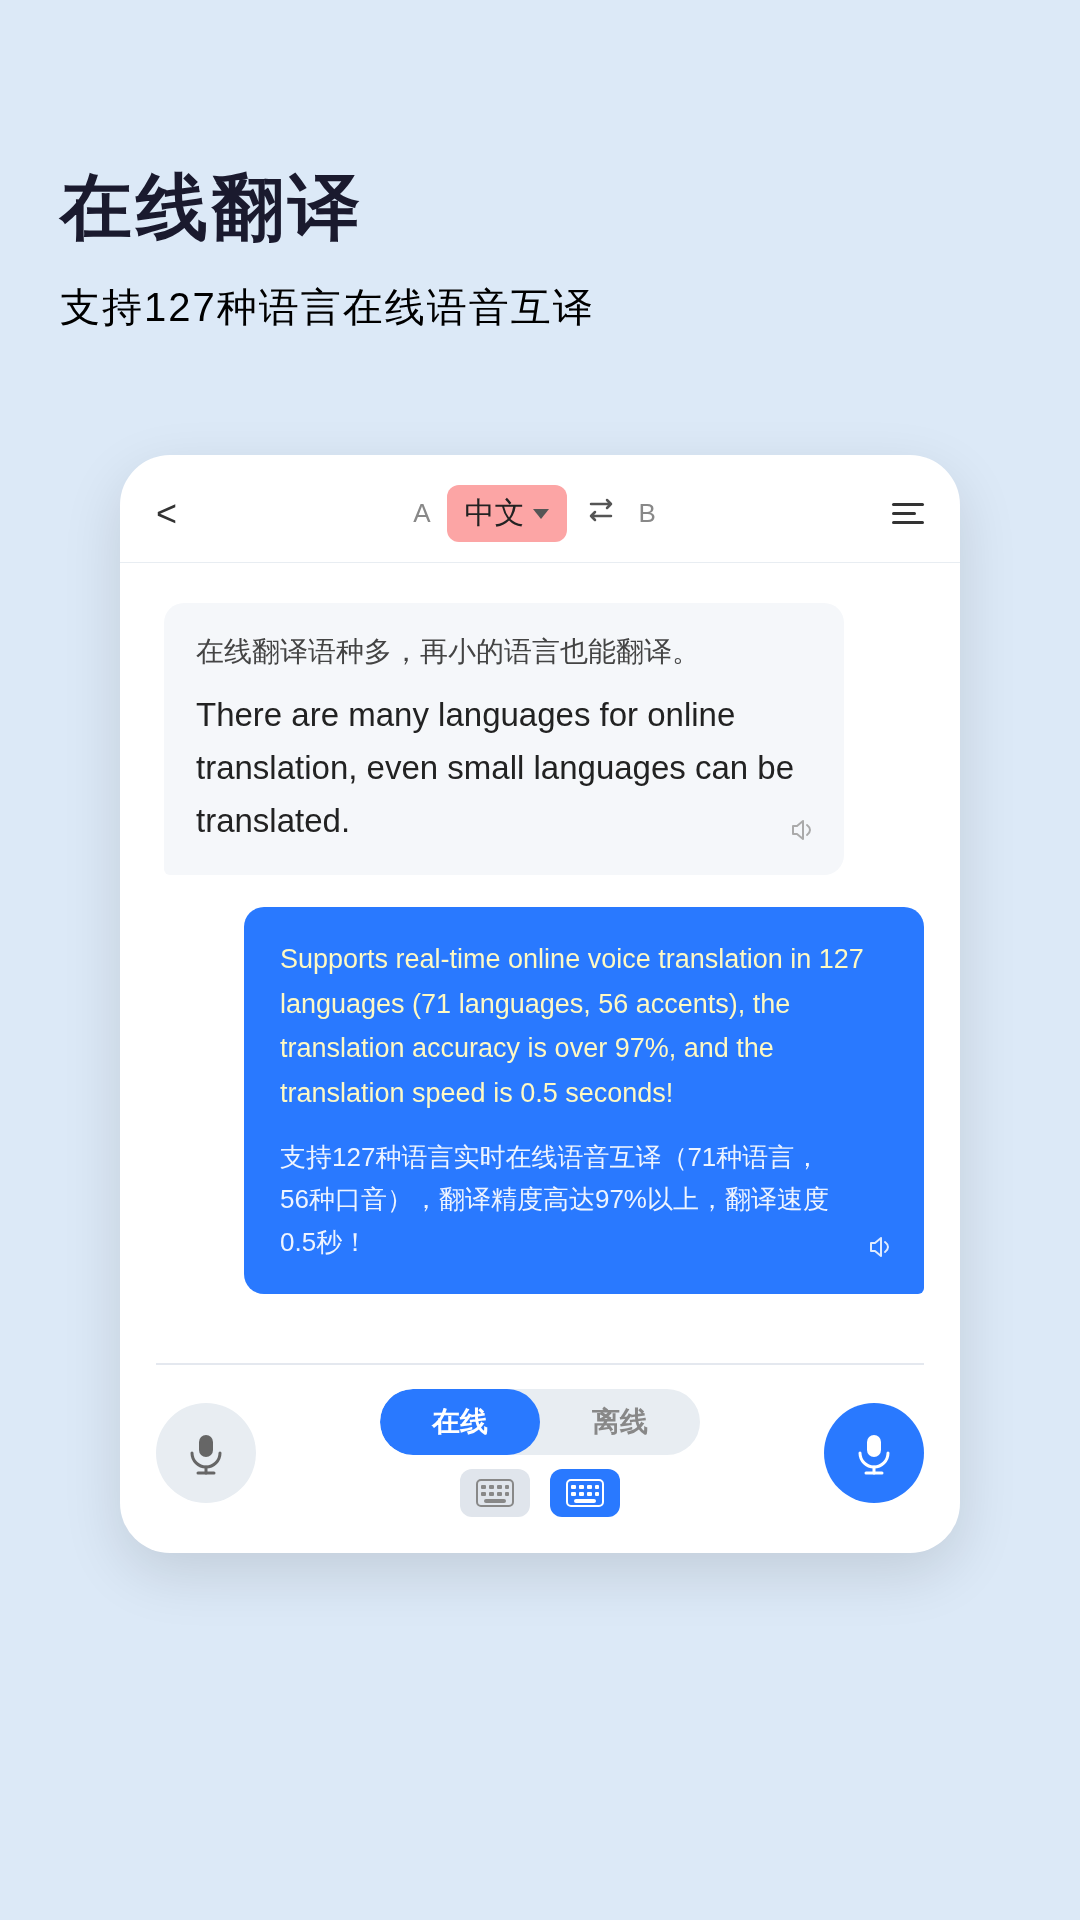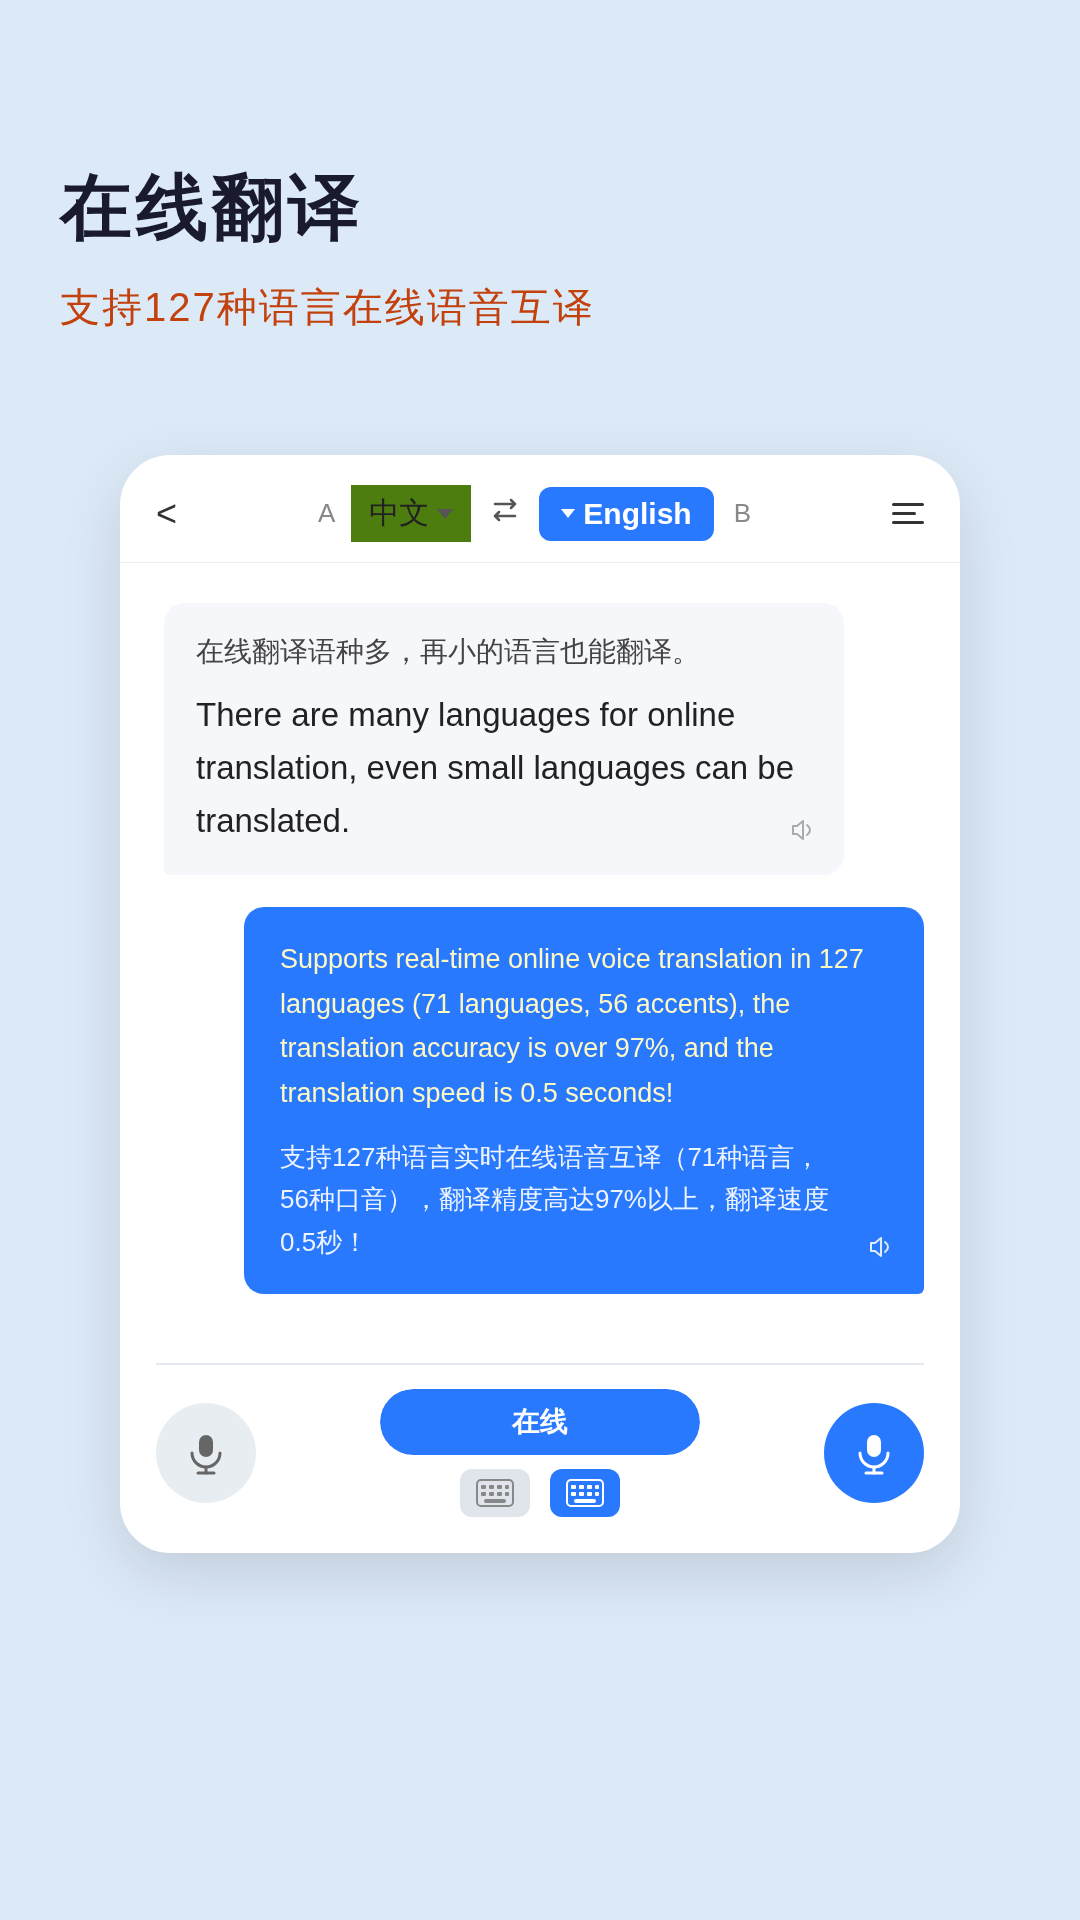--- a/index.html
+++ b/index.html
@@ -23,21 +23,21 @@
     }
     .header-title {
       font-size: 72px;
       font-weight: 800;
       color: #1a1a2e;
       margin-bottom: 24px;
       letter-spacing: 4px;
     }
     .header-subtitle {
       font-size: 40px;
-      color: #c2410c;
+      color: #000000;
       font-weight: 400;
       letter-spacing: 2px;
     }
 
     
     .phone-card {
       width: 840px;
       background: #ffffff;
       border-radius: 50px;
       overflow: hidden;
@@ -71,23 +71,23 @@
       color: #888;
       font-weight: 500;
     }
     .lang-chinese {
       display: flex;
       align-items: center;
       gap: 8px;
       font-size: 30px;
       color: #222;
       font-weight: 500;
-      background: #4d7c0f;
+      background: #fca5a5;
       padding: 8px 18px;
-      border-radius: 0;
+      border-radius: 12px;
     }
     .chevron-down {
       width: 0;
       height: 0;
       border-left: 8px solid transparent;
       border-right: 8px solid transparent;
       border-top: 10px solid #555;
       display: inline-block;
     }
     .swap-icon {
@@ -321,24 +321,20 @@
       <span class="lang-a-label">A</span>
       <div class="lang-chinese">
         <span>中文</span>
         <span class="chevron-down"></span>
       </div>
       <div class="swap-icon">
         <svg width="36" height="36" viewBox="0 0 36 36" fill="none">
           <path d="M8 12h20M24 8l4 4-4 4" stroke="#555" stroke-width="2.5" stroke-linecap="round" stroke-linejoin="round"></path>
           <path d="M28 24H8M12 20l-4 4 4 4" stroke="#555" stroke-width="2.5" stroke-linecap="round" stroke-linejoin="round"></path>
         </svg>
-      </div>
-      <div class="lang-english">
-        <span class="chevron-down-white"></span>
-        <span>English</span>
       </div>
       <span class="lang-b-label">B</span>
     </div>
 
     <div class="menu-icon">
       <span></span>
       <span></span>
       <span></span>
     </div>
   </div>
@@ -378,20 +374,21 @@
         <rect x="15" y="4" width="14" height="22" rx="7" fill="#666"></rect>
         <path d="M8 22c0 7.7 6.3 14 14 14s14-6.3 14-14" stroke="#666" stroke-width="3" stroke-linecap="round"></path>
         <line x1="22" y1="36" x2="22" y2="42" stroke="#666" stroke-width="3" stroke-linecap="round"></line>
         <line x1="14" y1="42" x2="30" y2="42" stroke="#666" stroke-width="3" stroke-linecap="round"></line>
       </svg>
     </div>
 
     <div class="mode-toggle">
       <div class="online-offline">
         <div class="mode-btn active">在线</div>
+        <div class="mode-btn inactive">离线</div>
       </div>
       <div class="keyboard-row">
         <div class="kb-gray">
           <svg viewBox="0 0 38 28" fill="none">
             <rect x="1" y="1" width="36" height="26" rx="4" stroke="#888" stroke-width="2"></rect>
             <rect x="5" y="6" width="5" height="4" rx="1" fill="#888"></rect>
             <rect x="13" y="6" width="5" height="4" rx="1" fill="#888"></rect>
             <rect x="21" y="6" width="5" height="4" rx="1" fill="#888"></rect>
             <rect x="29" y="6" width="4" height="4" rx="1" fill="#888"></rect>
             <rect x="5" y="13" width="5" height="4" rx="1" fill="#888"></rect>

